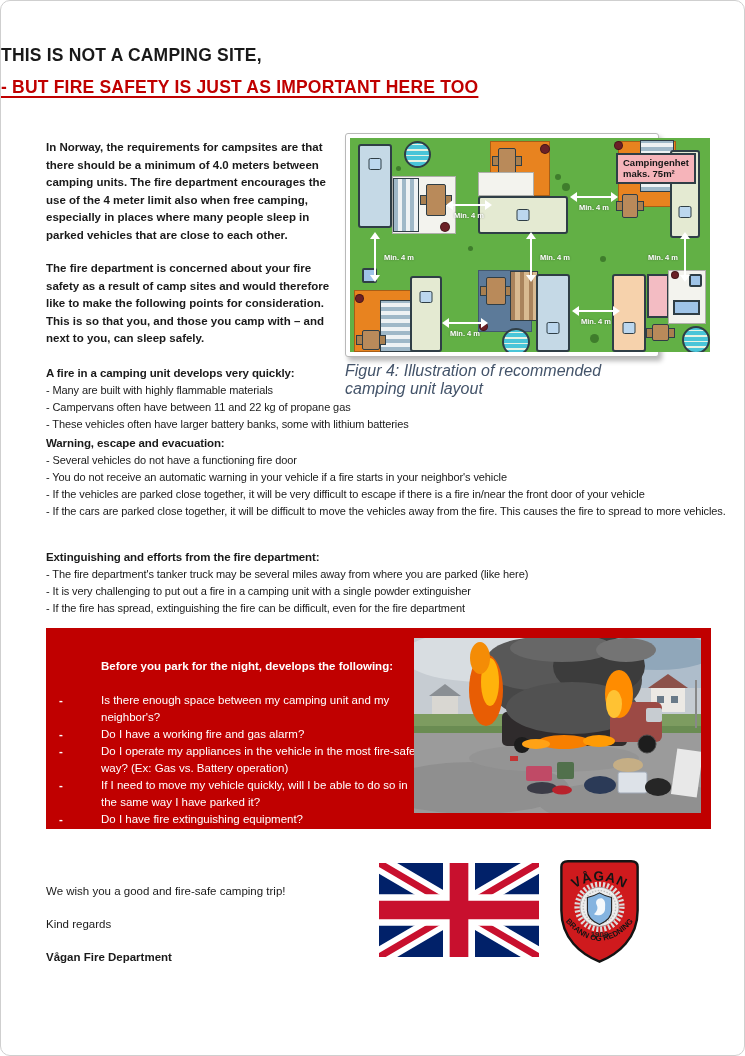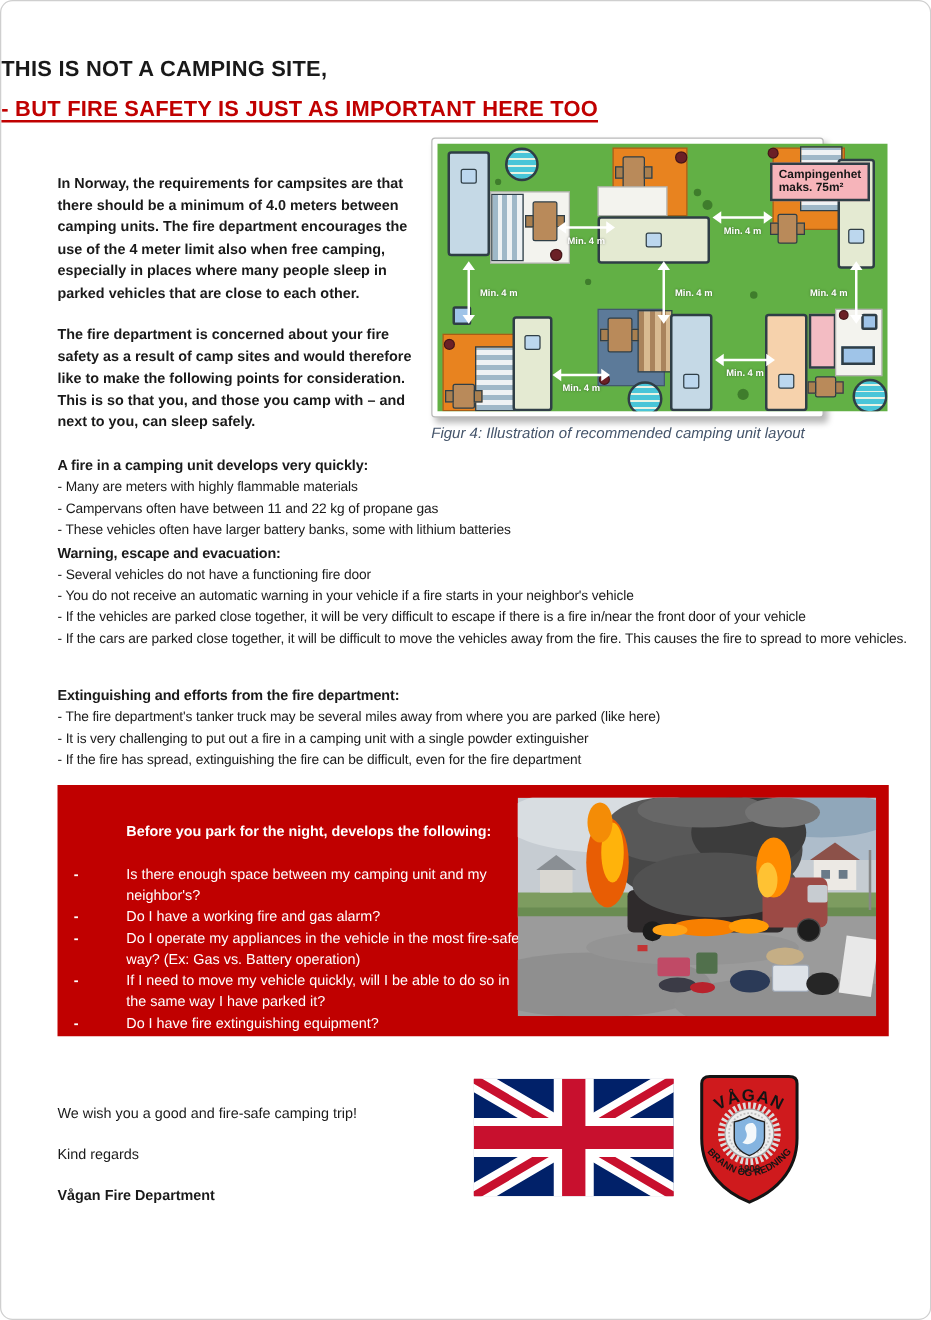--- a/index.html
+++ b/index.html
@@ -11,25 +11,25 @@
   .title-block{position:absolute;top:44px;left:0;right:0;text-align:left;}
   .title-1{margin:0 0 11px 0;font-size:17.5px;font-weight:bold;letter-spacing:.2px;color:#191919;}
   .title-2{margin:0;font-size:17.5px;font-weight:bold;letter-spacing:.2px;color:#c00000;
            text-decoration:underline;text-decoration-thickness:1.5px;text-underline-offset:3px;}
 
   
   .intro{position:absolute;left:45px;top:138px;width:300px;font-size:11.5px;line-height:17.5px;}
   .intro p{margin:0 0 16px 0;font-weight:bold;}
 
   
-  .figure{position:absolute;left:344px;top:109px;width:314px;}
+  .figure{position:absolute;left:344px;top:132px;width:314px;}
   .fig-frame{background:#fff;border:1px solid #b9b9b9;border-radius:3px;padding:4px;
              box-shadow:3px 4px 5px rgba(0,0,0,.28);}
   .fig-canvas{position:relative;width:360px;height:214px;background:#62b045;overflow:hidden;}
-  .fig-caption{margin-top:5px;font-size:12px;font-style:italic;color:#44546A;}
+  .fig-caption{margin-top:5px;font-size:16px;font-style:italic;color:#44546A;}
 
   .u{position:absolute;box-sizing:border-box;}
   .camper{background:#cfdfe8;border:2px solid #2f3e46;border-radius:3px;}
   .camper.sage{background:#e4ead2;}
   .camper.blue{background:#c5d9e6;}
   .camper.peach{background:#f6d2ac;}
   .window{position:absolute;left:50%;top:50%;transform:translate(-50%,-50%);
           width:11px;height:10px;background:#bcd7ee;border:1.5px solid #2f3e46;border-radius:2px;}
   .mat{border:1px solid rgba(0,0,0,.28);}
   .mat.orange{background:#e8831f;}
@@ -196,21 +196,21 @@
         <div class="arrow h" style="left:228px;top:172px;width:36px">
             <span class="alab below">Min. 4 m</span>
           </div>
       </div>
     </div>
     <div class="fig-caption">Figur 4: Illustration of recommended camping unit layout</div>
   </div>
 
   <div class="section" style="top:364px">
     <h3>A fire in a camping unit develops very quickly:</h3>
-    <p class="b">- Many are meters with highly flammable materials</p>
+    <p class="b">- Many are built with highly flammable materials</p>
     <p class="b">- Campervans often have between 11 and 22 kg of propane gas</p>
     <p class="b">- These vehicles often have larger battery banks, some with lithium batteries</p>
   </div>
 
   <div class="section" style="top:434px">
     <h3>Warning, escape and evacuation:</h3>
     <p class="b">- Several vehicles do not have a functioning fire door</p>
     <p class="b">- You do not receive an automatic warning in your vehicle if a fire starts in your neighbor's vehicle</p>
     <p class="b">- If the vehicles are parked close together, it will be very difficult to escape if there is a fire in/near the front door of your vehicle</p>
     <p class="b">- If the cars are parked close together, it will be difficult to move the vehicles away from the fire. This causes the fire to spread to more vehicles.</p>

